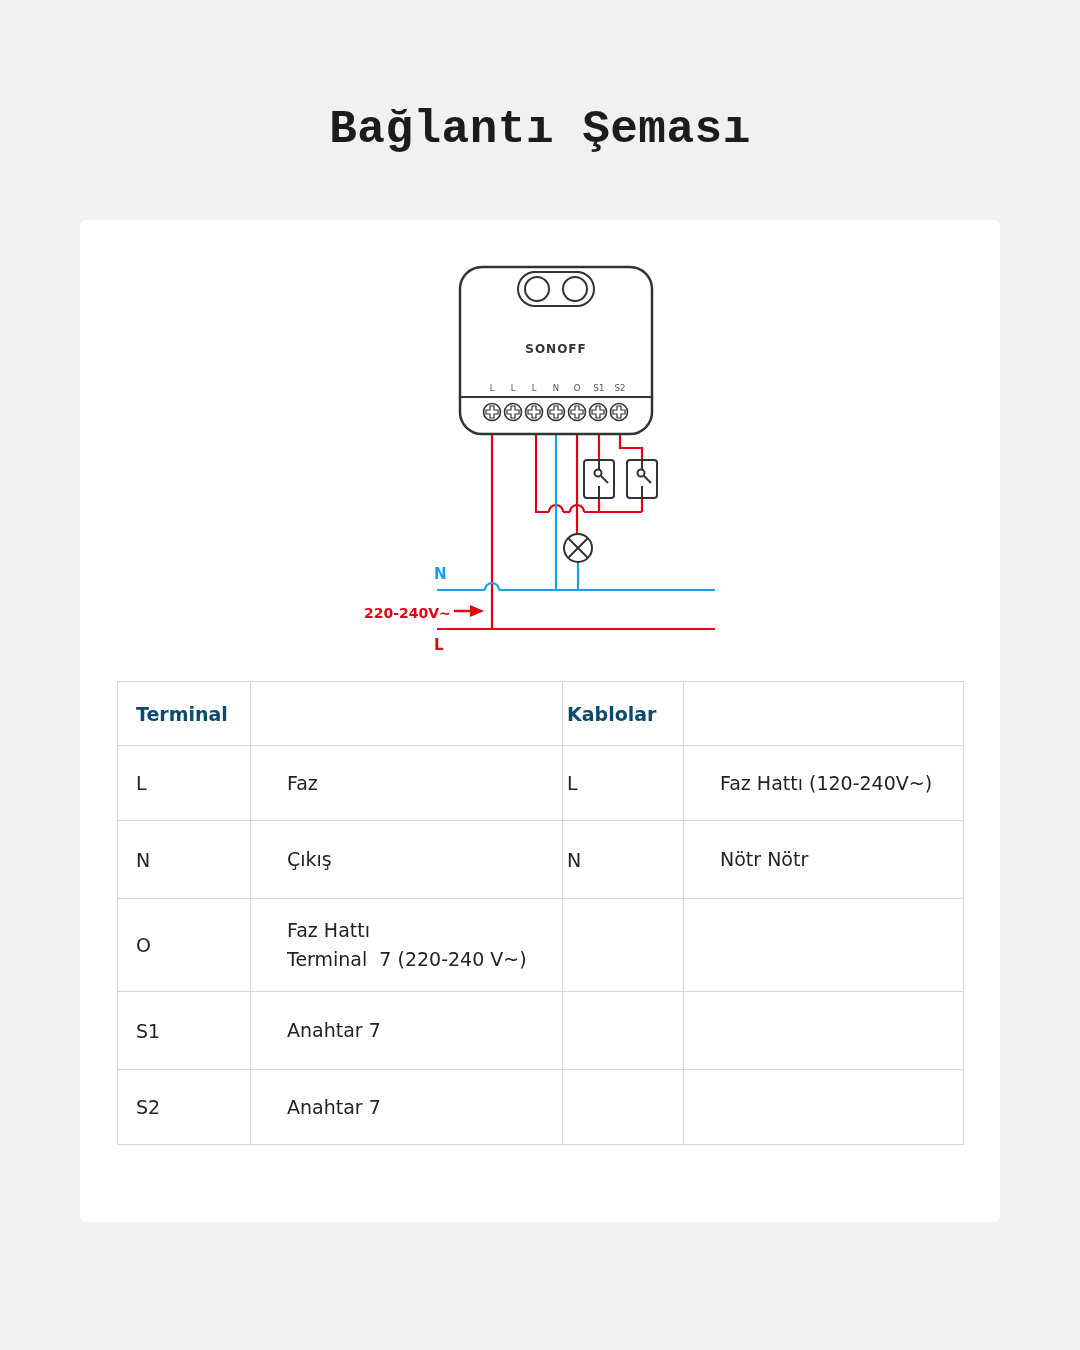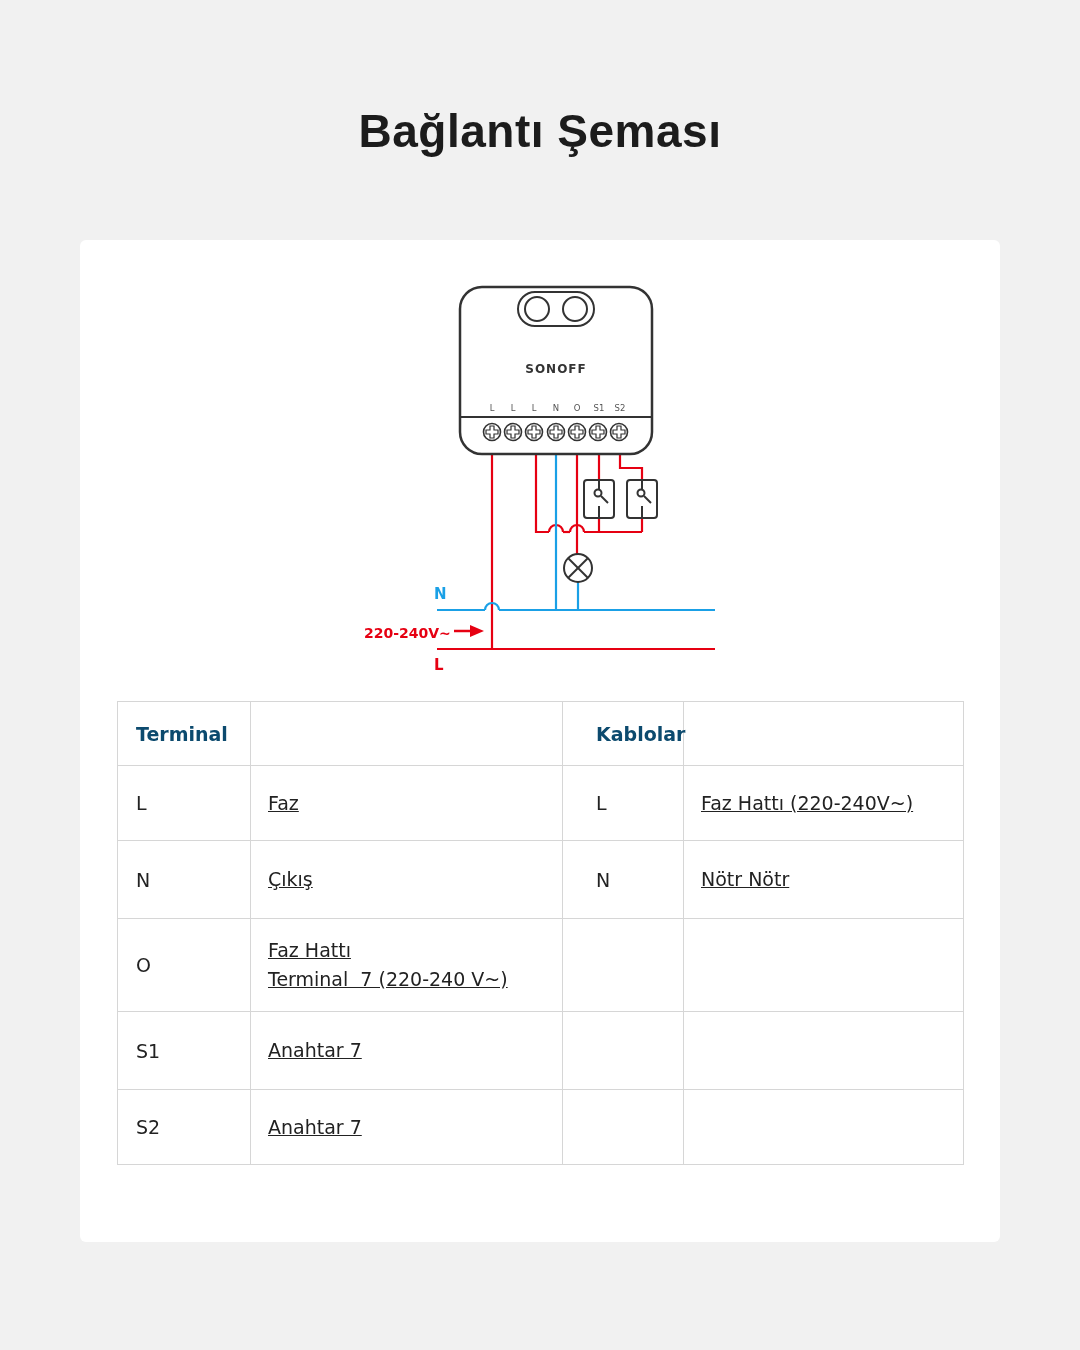--- a/index.html
+++ b/index.html
@@ -7,28 +7,28 @@
     width: 1080px; height: 1350px;
     background: #f1f1f1;
     position: relative;
     overflow: hidden;
     font-family: "Liberation Sans", "DejaVu Sans", sans-serif;
     color: #1e1e1e;
   }
   .title {
     position: absolute; left: 0; right: 0; top: 104px;
     text-align: center;
-    font-family: Liberation Sans, sans-serif;
+    font-family: Liberation Mono, monospace;
     font-weight: bold;
     font-size: 46px;
     letter-spacing: 0.5px;
     color: #1c1c1c;
   }
   .card {
-    position: absolute; left: 80px; top: 240px;
+    position: absolute; left: 80px; top: 220px;
     width: 920px; height: 1002px;
     background: #ffffff;
     border-radius: 6px;
   }
   .diagram {
     position: absolute; left: 0; top: 0;
     width: 920px; height: 460px;
   }
   table.spec {
     position: absolute;
@@ -39,23 +39,23 @@
     font-family: "DejaVu Sans", sans-serif;
     font-size: 19px;
     color: #222;
   }
   table.spec td {
     border: 1.5px solid #d6d6d6;
     vertical-align: middle;
     padding: 0;
   }
   table.spec td.key { padding-left: 18px; }
-  table.spec td.val { padding-left: 17px; line-height: 29px; text-decoration: underline; }
+  table.spec td.val { padding-left: 36px; line-height: 29px; }
   table.spec td.hdr { font-weight: bold; color: #0c4a6e; }
-  table.spec td.key2 { padding-left: 33px; }
+  table.spec td.key2 { padding-left: 4px; }
   .svgtext { font-family: "DejaVu Sans", sans-serif; }
 </style>
 </head>
 <body>
 
 <div class="title">Bağlantı Şeması</div>
 
 <div class="card">
 
   <svg class="diagram" width="920" height="460" viewBox="80 234 920 460" xmlns="http://www.w3.org/2000/svg">
@@ -188,21 +188,21 @@
         <tr style="height:64px">
       <td class="key hdr">Terminal</td>
       <td class="val"></td>
       <td class="key2 hdr">Kablolar</td>
       <td class="val"></td>
     </tr>
     <tr style="height:75px">
       <td class="key">L</td>
       <td class="val">Faz</td>
       <td class="key2">L</td>
-      <td class="val">Faz Hattı (220-240V~)</td>
+      <td class="val">Faz Hattı (120-240V~)</td>
     </tr>
     <tr style="height:78px">
       <td class="key">N</td>
       <td class="val">Çıkış</td>
       <td class="key2">N</td>
       <td class="val">Nötr Nötr</td>
     </tr>
     <tr style="height:93px">
       <td class="key">O</td>
       <td class="val">

